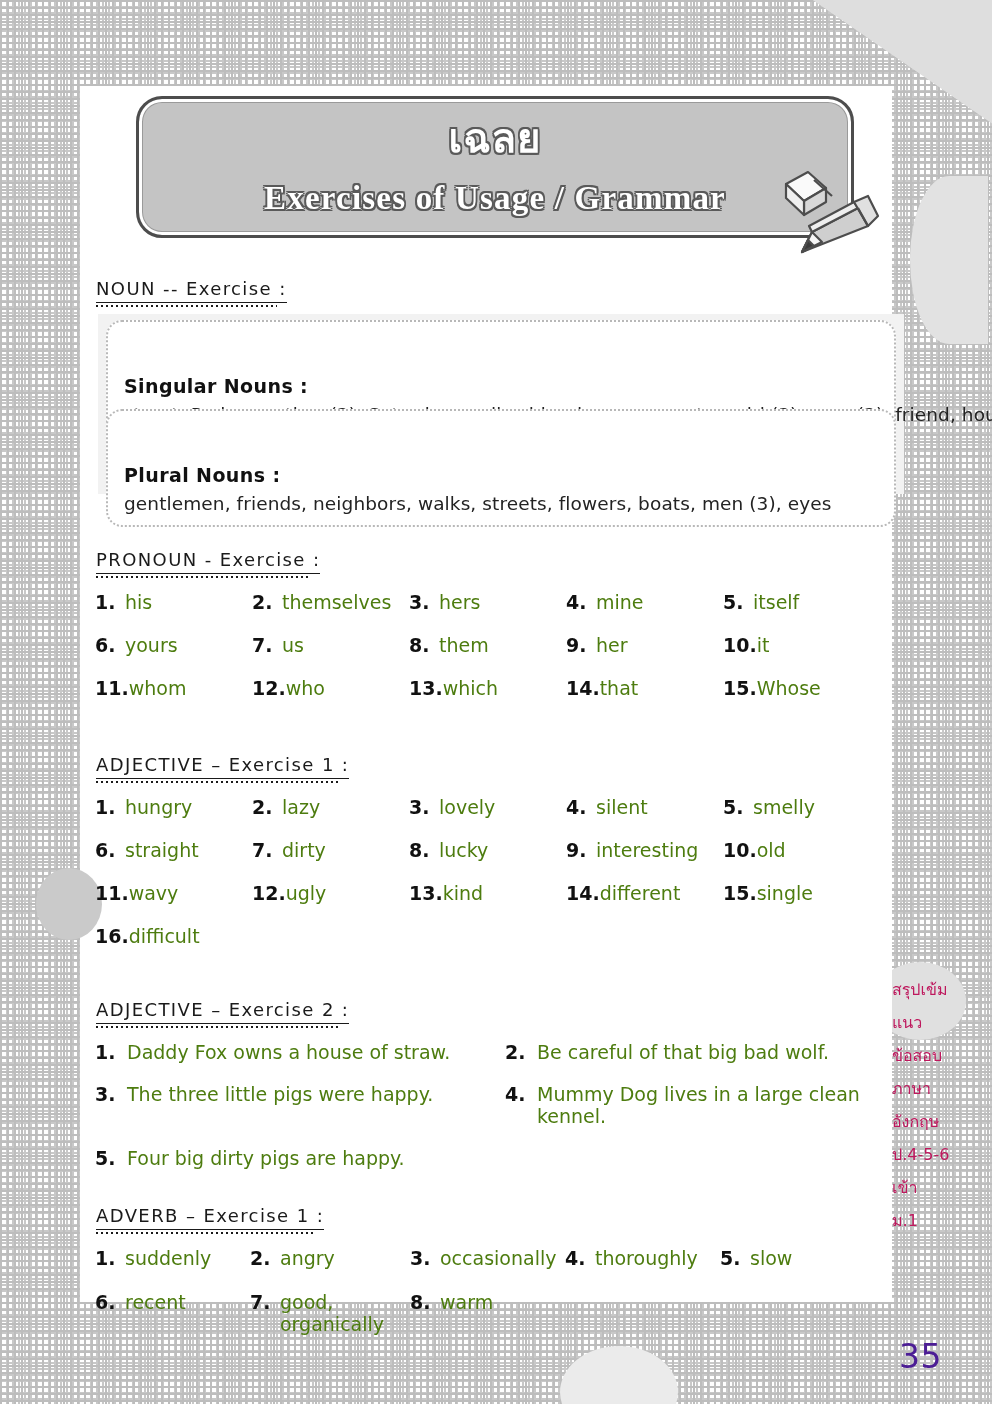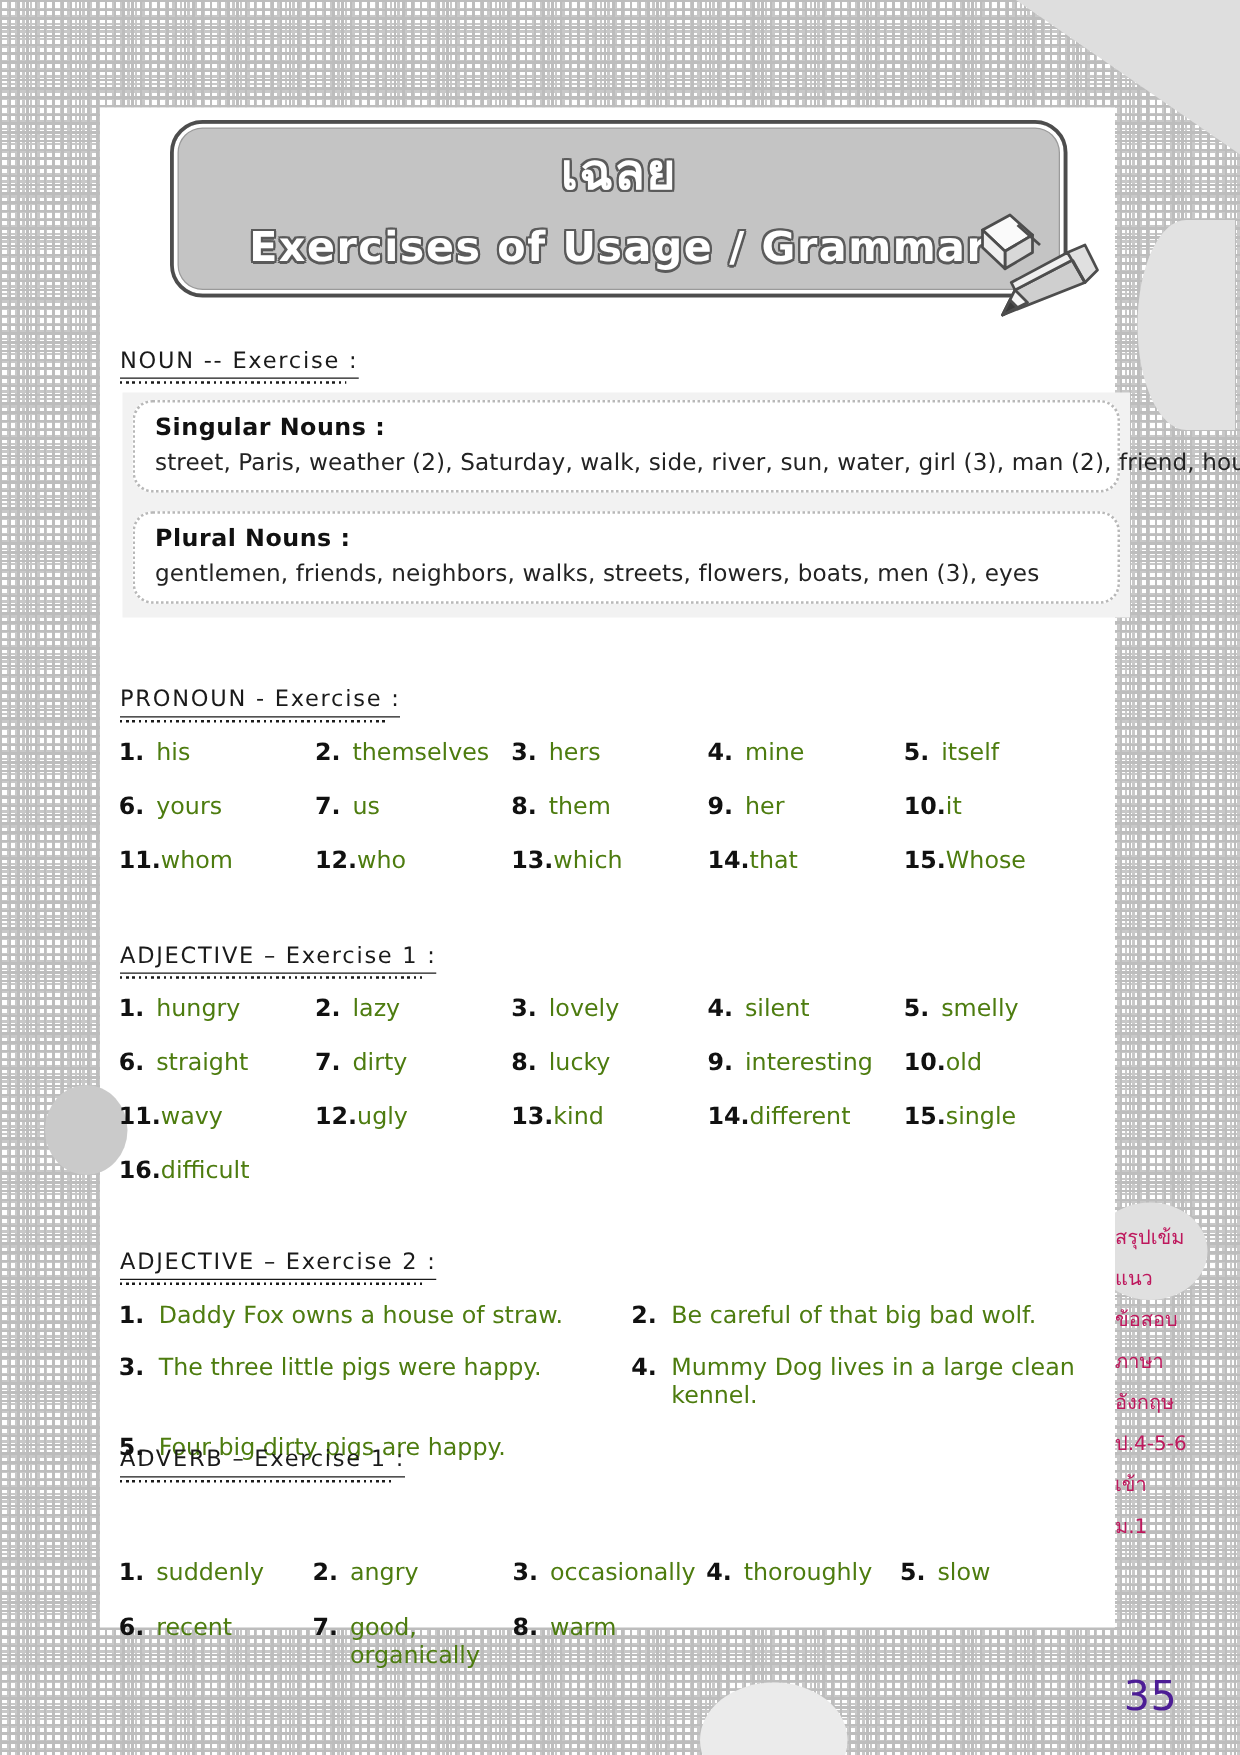--- a/index.html
+++ b/index.html
@@ -127,20 +127,21 @@
     font-size: 33px;
     font-weight: bold;
     color: #ffffff;
     letter-spacing: 1.2px;
     line-height: 1.1;
     text-shadow:
       -1.6px -1.6px 0 #5a5a5a,  1.6px -1.6px 0 #5a5a5a,
       -1.6px  1.6px 0 #5a5a5a,  1.6px  1.6px 0 #5a5a5a,
        0 -1.8px 0 #5a5a5a, 0 1.8px 0 #5a5a5a,
       -1.8px 0 0 #5a5a5a, 1.8px 0 0 #5a5a5a;
+    font-family: Liberation Serif, serif;
   }
   #stationery {
     position: absolute;
     right: -18px;
     top: 62px;
     width: 124px;
     height: 104px;
   }
 
   
@@ -184,20 +185,21 @@
     padding: 9px 16px 11px 16px;
   }
   #noun-box-singular { top: 6px; }
   #noun-box-plural   { top: 95px; }
   .noun-box-title {
     font-size: 19px;
     font-weight: 600;
     color: #111;
     letter-spacing: 0.4px;
     margin-bottom: 7px;
+    margin-top: 44px;
   }
   .noun-box-items {
     font-size: 18.5px;
     color: #232323;
     letter-spacing: 0.1px;
     white-space: nowrap;
   }
 
   
   .answer-grid {
@@ -468,21 +470,21 @@
     <div class="ans">
       <span class="num">4.</span>
       <span class="txt">Mummy Dog lives in a large clean kennel.</span>
     </div>
     <div class="ans">
       <span class="num">5.</span>
       <span class="txt">Four big dirty pigs are happy.</span>
     </div>
   </div>
 
-<div class="section-heading" style="left:96px; top:1157px;">ADVERB – Exercise 1 :</div>
+<div class="section-heading" style="left:96px; top:1205px;">ADVERB – Exercise 1 :</div>
 <div class="answer-grid grid-adv" style="left:95px; top:1247px; width:800px;">
     <div class="ans">
       <span class="num">1.</span>
       <span class="txt">suddenly</span>
     </div>
     <div class="ans">
       <span class="num">2.</span>
       <span class="txt">angry</span>
     </div>
     <div class="ans">

